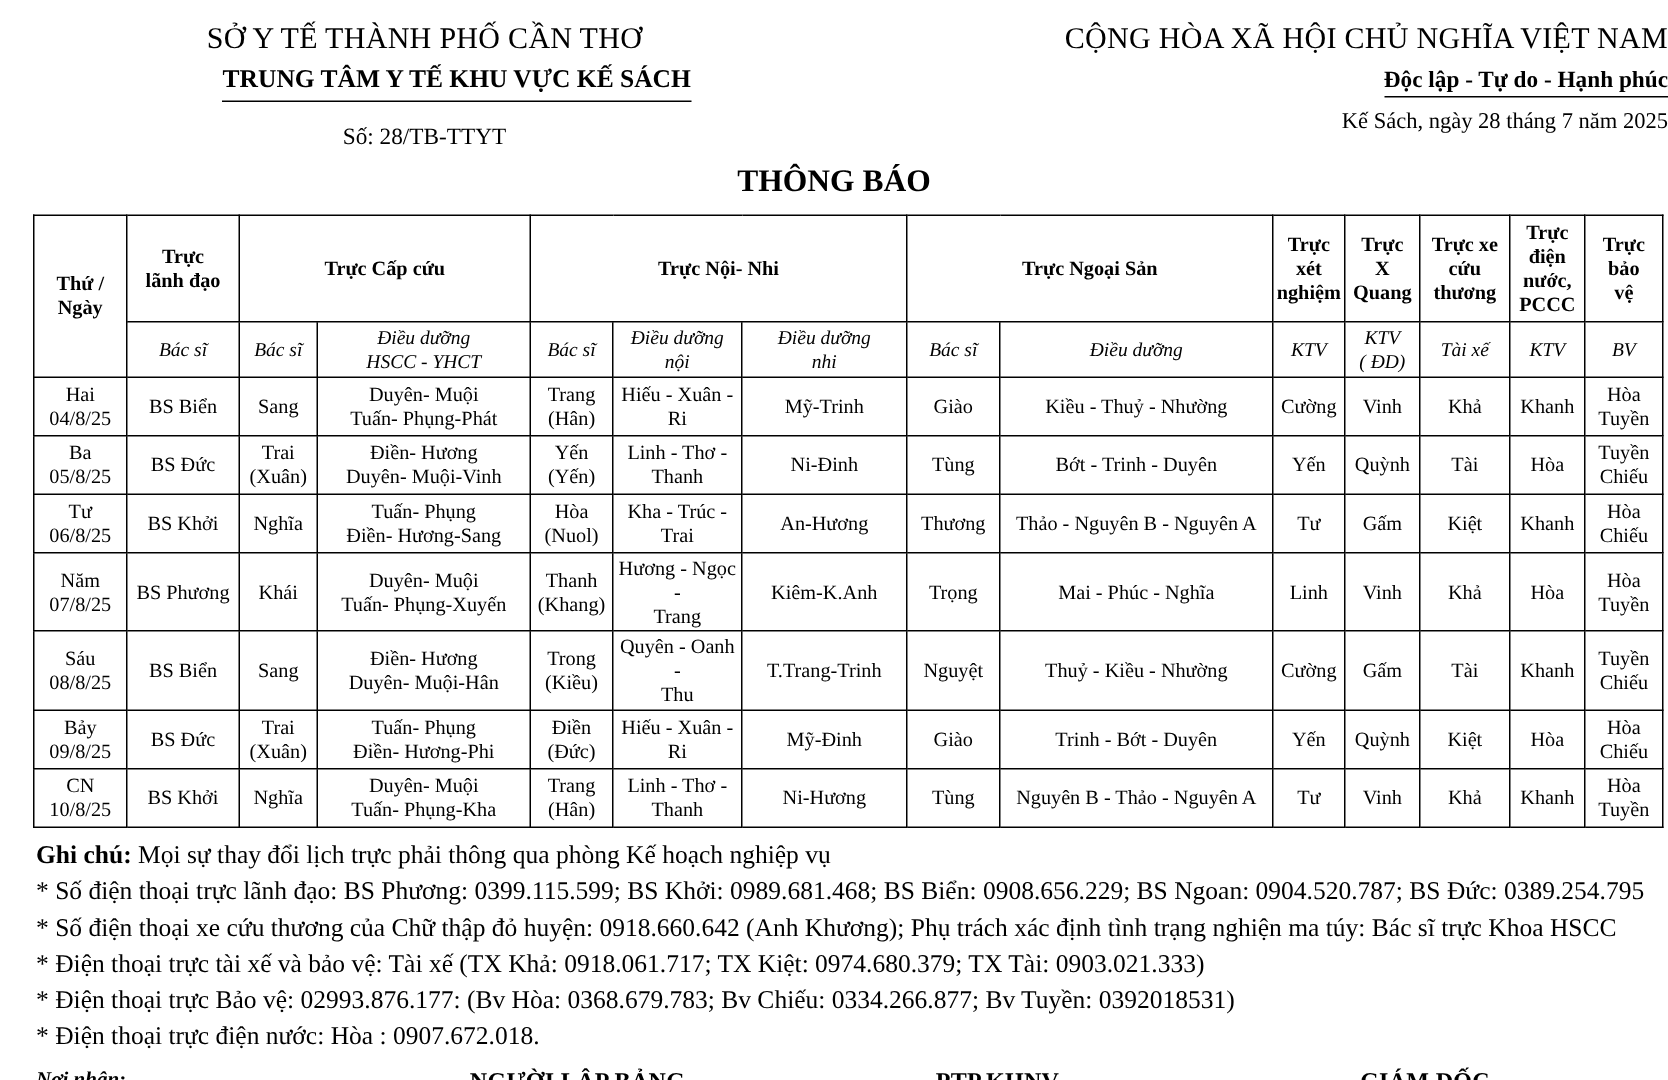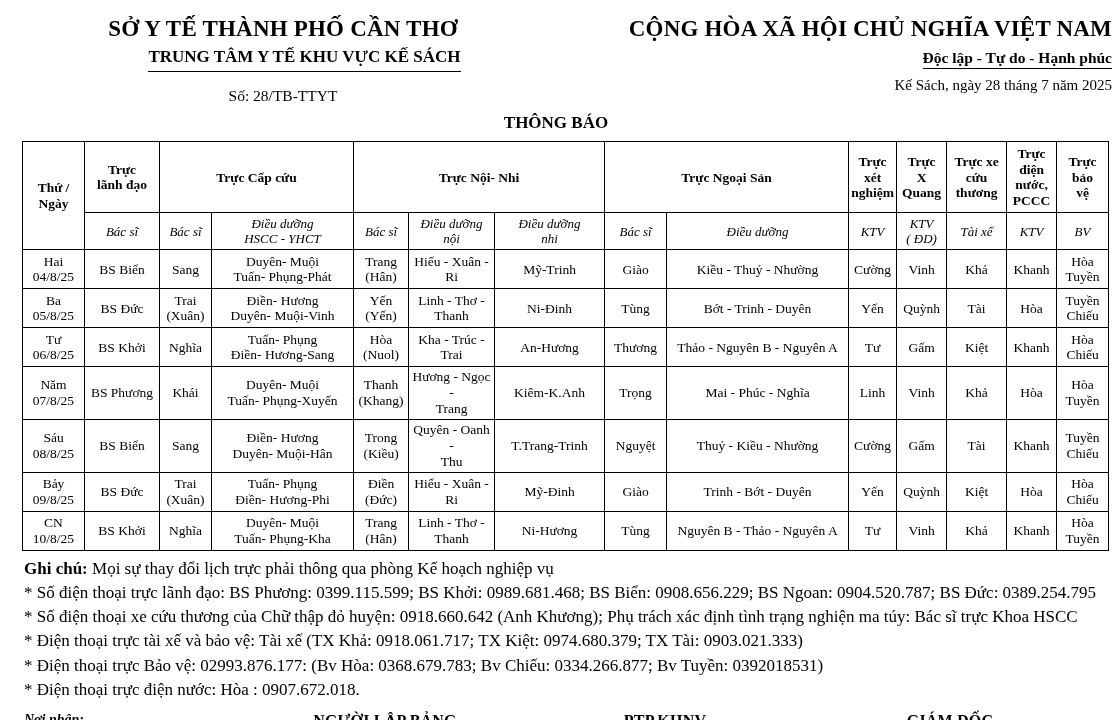--- a/index.html
+++ b/index.html
@@ -27,22 +27,22 @@
     text-align: center;
     padding-left: 10px;
     box-sizing: border-box;
   }
   .mast-right {
     width: 50%;
     text-align: right;
     box-sizing: border-box;
   }
   .mast-line1 {
-    font-weight: bold;
-    font-size: 23px;
+    font-weight: normal;
+    font-size: 20px;
     letter-spacing: .2px;
     line-height: 1.45;
   }
   .mast-line2 {
     font-weight: bold;
     font-size: 17px;
     line-height: 1.45;
     display: inline-block;
     border-bottom: 1.6px solid #000;
     padding-bottom: 1px;
@@ -66,21 +66,21 @@
     margin-top: 8px;
   }
 
   
   .title-block {
     text-align: center;
     margin-top: 4px;
   }
   .title-main {
     font-weight: bold;
-    font-size: 17px;
+    font-size: 21px;
     line-height: 1.4;
   }
   .title-sub {
     font-weight: bold;
     font-size: 17.5px;
     line-height: 1.4;
     margin-top: 1px;
   }
 
   

